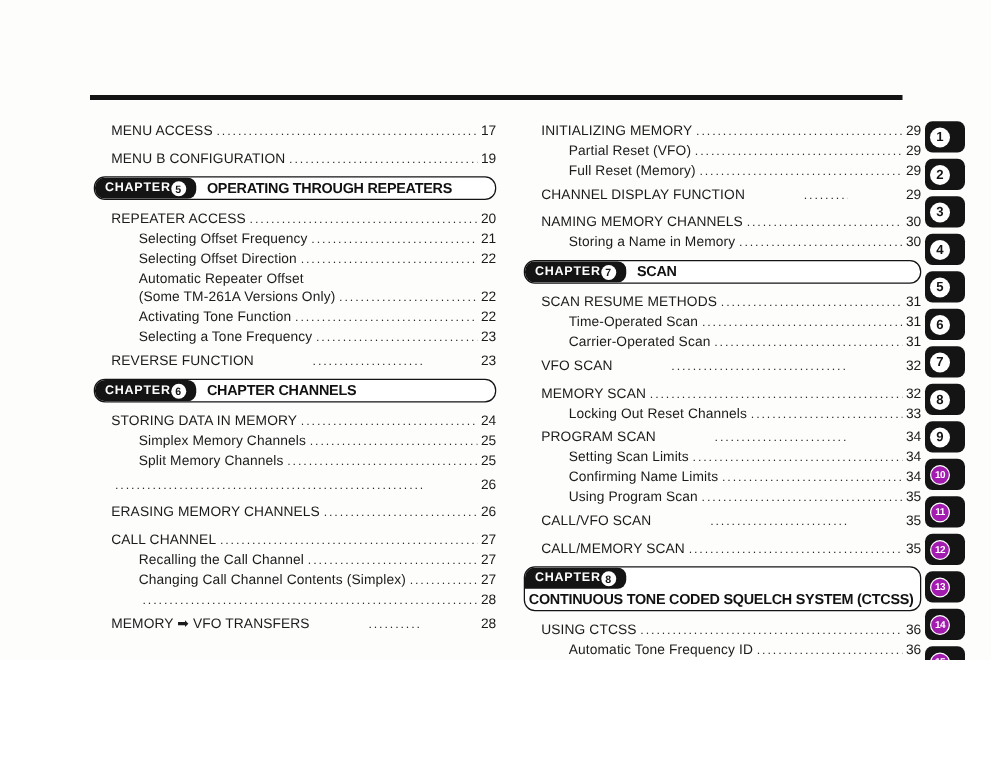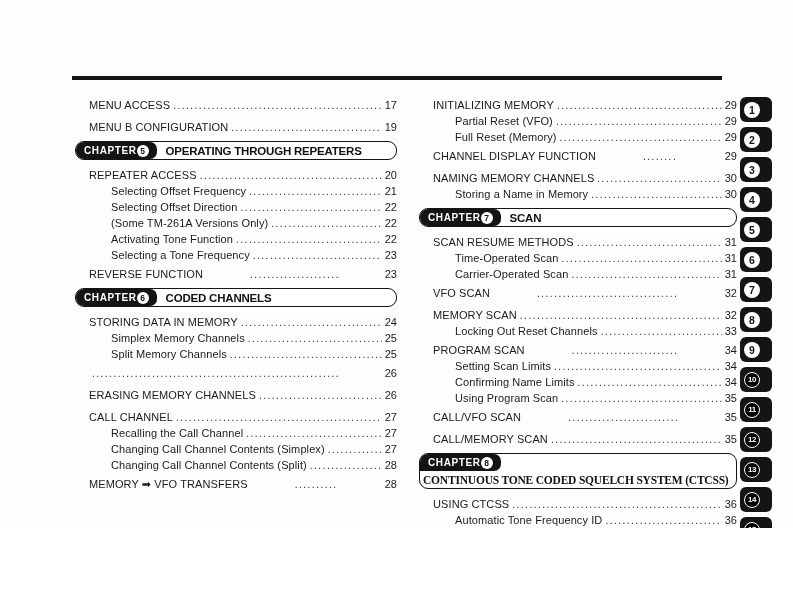--- a/index.html
+++ b/index.html
@@ -43,36 +43,36 @@
     width:12px; height:12px; border-radius:50%; background:#fff; color:#141414;
     display:inline-flex; align-items:center; justify-content:center;
     font-size:8.5px; font-weight:bold; letter-spacing:0;
   }
   .chapter-title {
     font-weight:bold; font-size:11.5px; letter-spacing:-0.2px; color:#111;
     padding-left:9px; white-space:nowrap;
   }
   .chapter-bar.two-line { height:34px; flex-direction:column; align-items:stretch; }
   .chapter-bar.two-line .bar-line { height:17px; display:flex; align-items:center; }
-  .chapter-bar.two-line .chapter-title { padding-left:3px;font-family:Liberation Serif, serif; }
+  .chapter-bar.two-line .chapter-title { padding-left:3px; }
 
   .tabs {
     position:absolute; left:740px; top:97px; width:32px;
     display:flex; flex-direction:column; gap:5px;
   }
   .side-tab {
     height:25px; background:#141414; border-radius:6px;
     display:flex; align-items:center; padding-left:4px; box-sizing:border-box;
   }
   .tab-circle {
     border-radius:50%; display:flex; align-items:center; justify-content:center;
     font-weight:bold; box-sizing:border-box;
   }
   .tab-circle.single { width:16px; height:16px; background:#fff; color:#141414; font-size:10.5px; }
-  .tab-circle.double { width:16px; height:16px; background:#000000; color:#fff; border:1.5px solid #fff; font-size:8px; letter-spacing:-0.5px; }
+  .tab-circle.double { width:16px; height:16px; background:#a21caf; color:#fff; border:1.5px solid #fff; font-size:8px; letter-spacing:-0.5px; }
 
   .folio { position:absolute; left:722px; top:553px; font-size:17px; color:#222; }
 </style>
 </head>
 <body>
 
 <div class="page">
   <div class="top-rule"></div>
   <div class="col col-left">
       <div class="toc-row l1">
@@ -101,20 +101,23 @@
         <span class="lbl">Selecting Offset Frequency</span>
         <span class="leader"></span>
         <span class="pg">21</span>
       </div>
       <div class="toc-row l2">
         <span class="lbl">Selecting Offset Direction</span>
         <span class="leader"></span>
         <span class="pg">22</span>
       </div>
       <div class="toc-row l2">
+        <span class="lbl">Automatic Repeater Offset</span>
+      </div>
+      <div class="toc-row l2">
         <span class="lbl">(Some TM-261A Versions Only)</span>
         <span class="leader"></span>
         <span class="pg">22</span>
       </div>
       <div class="toc-row l2">
         <span class="lbl">Activating Tone Function</span>
         <span class="leader"></span>
         <span class="pg">22</span>
       </div>
       <div class="toc-row l2">
@@ -125,21 +128,21 @@
       <div class="toc-row l1">
         <span class="lbl">REVERSE FUNCTION</span>
         <span class="leader"></span>
         <span class="pg">23</span>
       </div>
       <div class="chapter-bar">
         <span class="chapter-tab">
           <span>CHAPTER</span>
           <span class="chapter-num">6</span>
         </span>
-        <span class="chapter-title">CODED CHANNELS</span>
+        <span class="chapter-title">CHAPTER CHANNELS</span>
       </div>
       <div class="toc-row l1">
         <span class="lbl">STORING DATA IN MEMORY</span>
         <span class="leader"></span>
         <span class="pg">24</span>
       </div>
       <div class="toc-row l2">
         <span class="lbl">Simplex Memory Channels</span>
         <span class="leader"></span>
         <span class="pg">25</span>
@@ -167,21 +170,20 @@
         <span class="lbl">Recalling the Call Channel</span>
         <span class="leader"></span>
         <span class="pg">27</span>
       </div>
       <div class="toc-row l2">
         <span class="lbl">Changing Call Channel Contents (Simplex)</span>
         <span class="leader"></span>
         <span class="pg">27</span>
       </div>
       <div class="toc-row l2">
-        <span class="lbl">Changing Call Channel Contents (Split)</span>
         <span class="leader"></span>
         <span class="pg">28</span>
       </div>
       <div class="toc-row l1">
         <span class="lbl">MEMORY ➡ VFO TRANSFERS</span>
         <span class="leader"></span>
         <span class="pg">28</span>
       </div>
     </div>
   <div class="col col-right">

